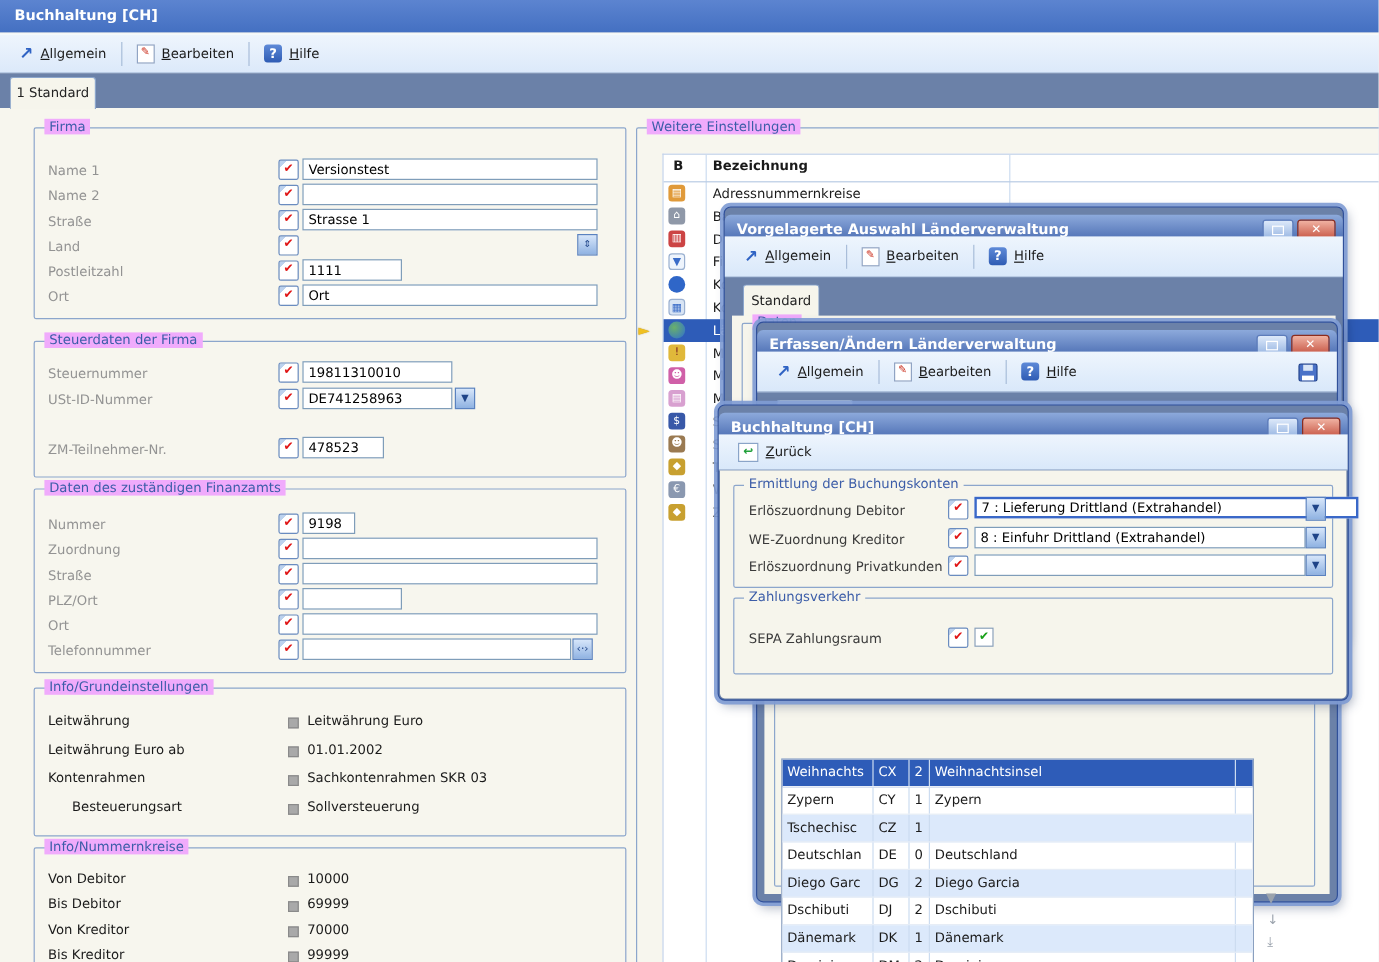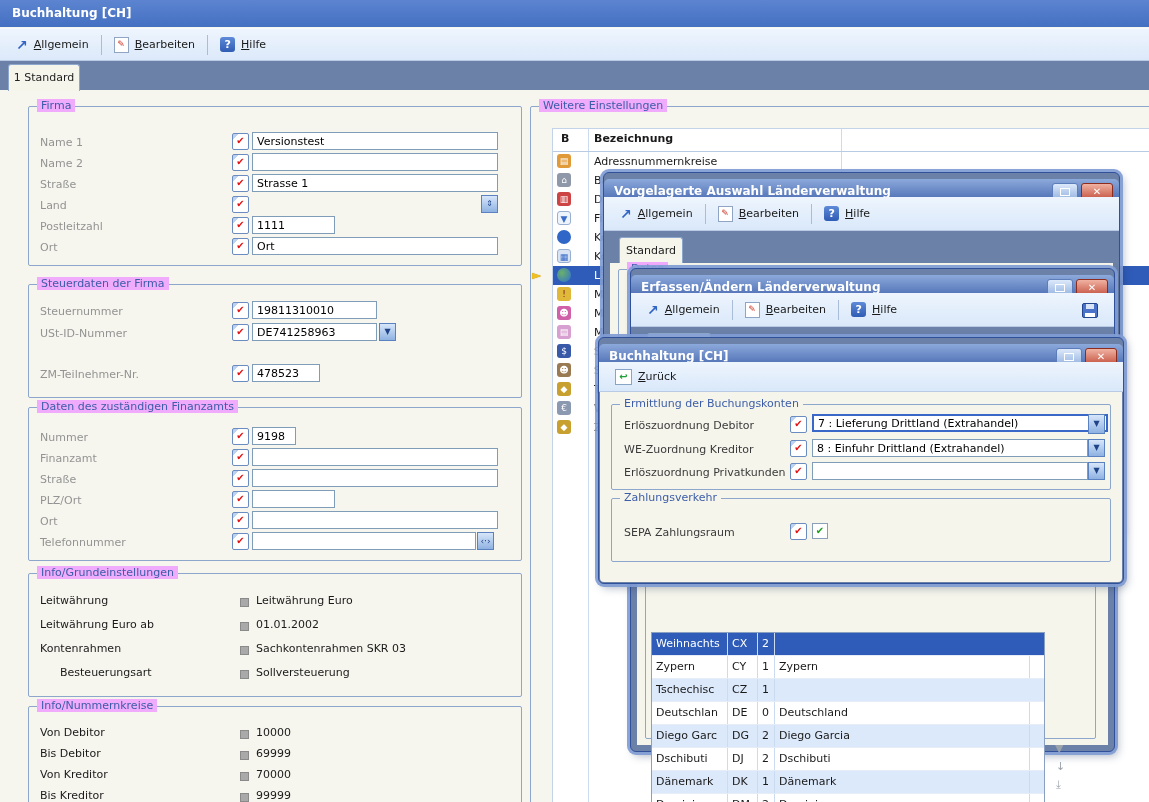--- a/index.html
+++ b/index.html
@@ -121,21 +121,21 @@
   <span class="lbl" style="left:40px;top:368px;">ZM-Teilnehmer-Nr.</span>
   <span class="chk" style="left:232px;top:365px;">✔</span>
   <input class="inp" style="left: 252px; top: 364px; width: 68px;" value="478523">
 
   <div class="grp" style="left:28px;top:407px;width:492px;height:152px;">
     <span class="gt">Daten des zuständigen Finanzamts</span>
   </div>
   <span class="lbl" style="left:40px;top:431px;">Nummer</span>
   <span class="chk" style="left:232px;top:428px;">✔</span>
   <input class="inp" style="left: 252px; top: 427px; width: 44px;" value="9198">
-  <span class="lbl" style="left:40px;top:452px;">Finanzamt</span>
+  <span class="lbl" style="left:40px;top:452px;">Zuordnung</span>
   <span class="chk" style="left:232px;top:449px;">✔</span>
   <input class="inp" style="left: 252px; top: 448px; width: 246px;" value="">
   <span class="lbl" style="left:40px;top:473px;">Straße</span>
   <span class="chk" style="left:232px;top:470px;">✔</span>
   <input class="inp" style="left: 252px; top: 469px; width: 246px;" value="">
   <span class="lbl" style="left:40px;top:494px;">PLZ/Ort</span>
   <span class="chk" style="left:232px;top:491px;">✔</span>
   <input class="inp" style="left: 252px; top: 490px; width: 83px;" value="">
   <span class="lbl" style="left:40px;top:515px;">Ort</span>
   <span class="chk" style="left:232px;top:512px;">✔</span>
@@ -323,20 +323,21 @@
       <span>Standard</span>
     </div>
     <div class="dbody" style="left:6px;top:90px;right:6px;bottom:6px;">
       <div class="grp" style="left:8px;top:8px;right:12px;bottom:6px;"></div>
 
       <div style="position:absolute;left:14px;top:273px;width:392px;height:178px;border:1px solid #8aa0c0;background:#fff;overflow:hidden;">
         <div class="crow sel">
           <div class="c1">Weihnachts</div>
           <div class="c2">CX</div>
           <div class="c3">2</div>
+          <div class="c4">Weihnachtsinsel</div>
           <div class="c5"></div>
         </div>
         <div class="crow">
           <div class="c1">Zypern</div>
           <div class="c2">CY</div>
           <div class="c3">1</div>
           <div class="c4">Zypern</div>
           <div class="c5"></div>
         </div>
         <div class="crow zeb">
@@ -402,21 +403,21 @@
         <span class="i-back">↩</span>
         <span class="ak">Zurück</span>
       </div>
     </div>
     <div class="dbody" style="left:1px;top:54px;right:1px;bottom:1px;border-radius:0 0 4px 4px;">
       <div class="grp" style="left:11px;top:12px;width:498px;height:84px;">
         <span class="gt" style="background:#f6f5ec;">Ermittlung der Buchungskonten</span>
       </div>
       <span class="dlbl" style="left:24px;top:27px;">Erlöszuordnung Debitor</span>
       <span class="chk" style="left:190px;top:24px;">✔</span>
-      <input class="inp" style="left: 212px; top: 22px; width: 296px; border: 2px solid rgb(58, 104, 200);" value="7 : Lieferung Drittland (Extrahandel)">
+      <input class="inp" style="left: 212px; top: 22px; width: 320px; border: 2px solid rgb(58, 104, 200);" value="7 : Lieferung Drittland (Extrahandel)">
       <span class="dd" style="left:488px;top:22px;height:20px;line-height:18px;">▼</span>
       <span class="dlbl" style="left:24px;top:51px;">WE-Zuordnung Kreditor</span>
       <span class="chk" style="left:190px;top:48px;">✔</span>
       <input class="inp" style="left: 212px; top: 47px; width: 276px;" value="8 : Einfuhr Drittland (Extrahandel)">
       <span class="dd" style="left:488px;top:47px;">▼</span>
       <span class="dlbl" style="left:24px;top:74px;">Erlöszuordnung Privatkunden</span>
       <span class="chk" style="left:190px;top:71px;">✔</span>
       <input class="inp" style="left: 212px; top: 70px; width: 276px;" value="">
       <span class="dd" style="left:488px;top:70px;">▼</span>
 

